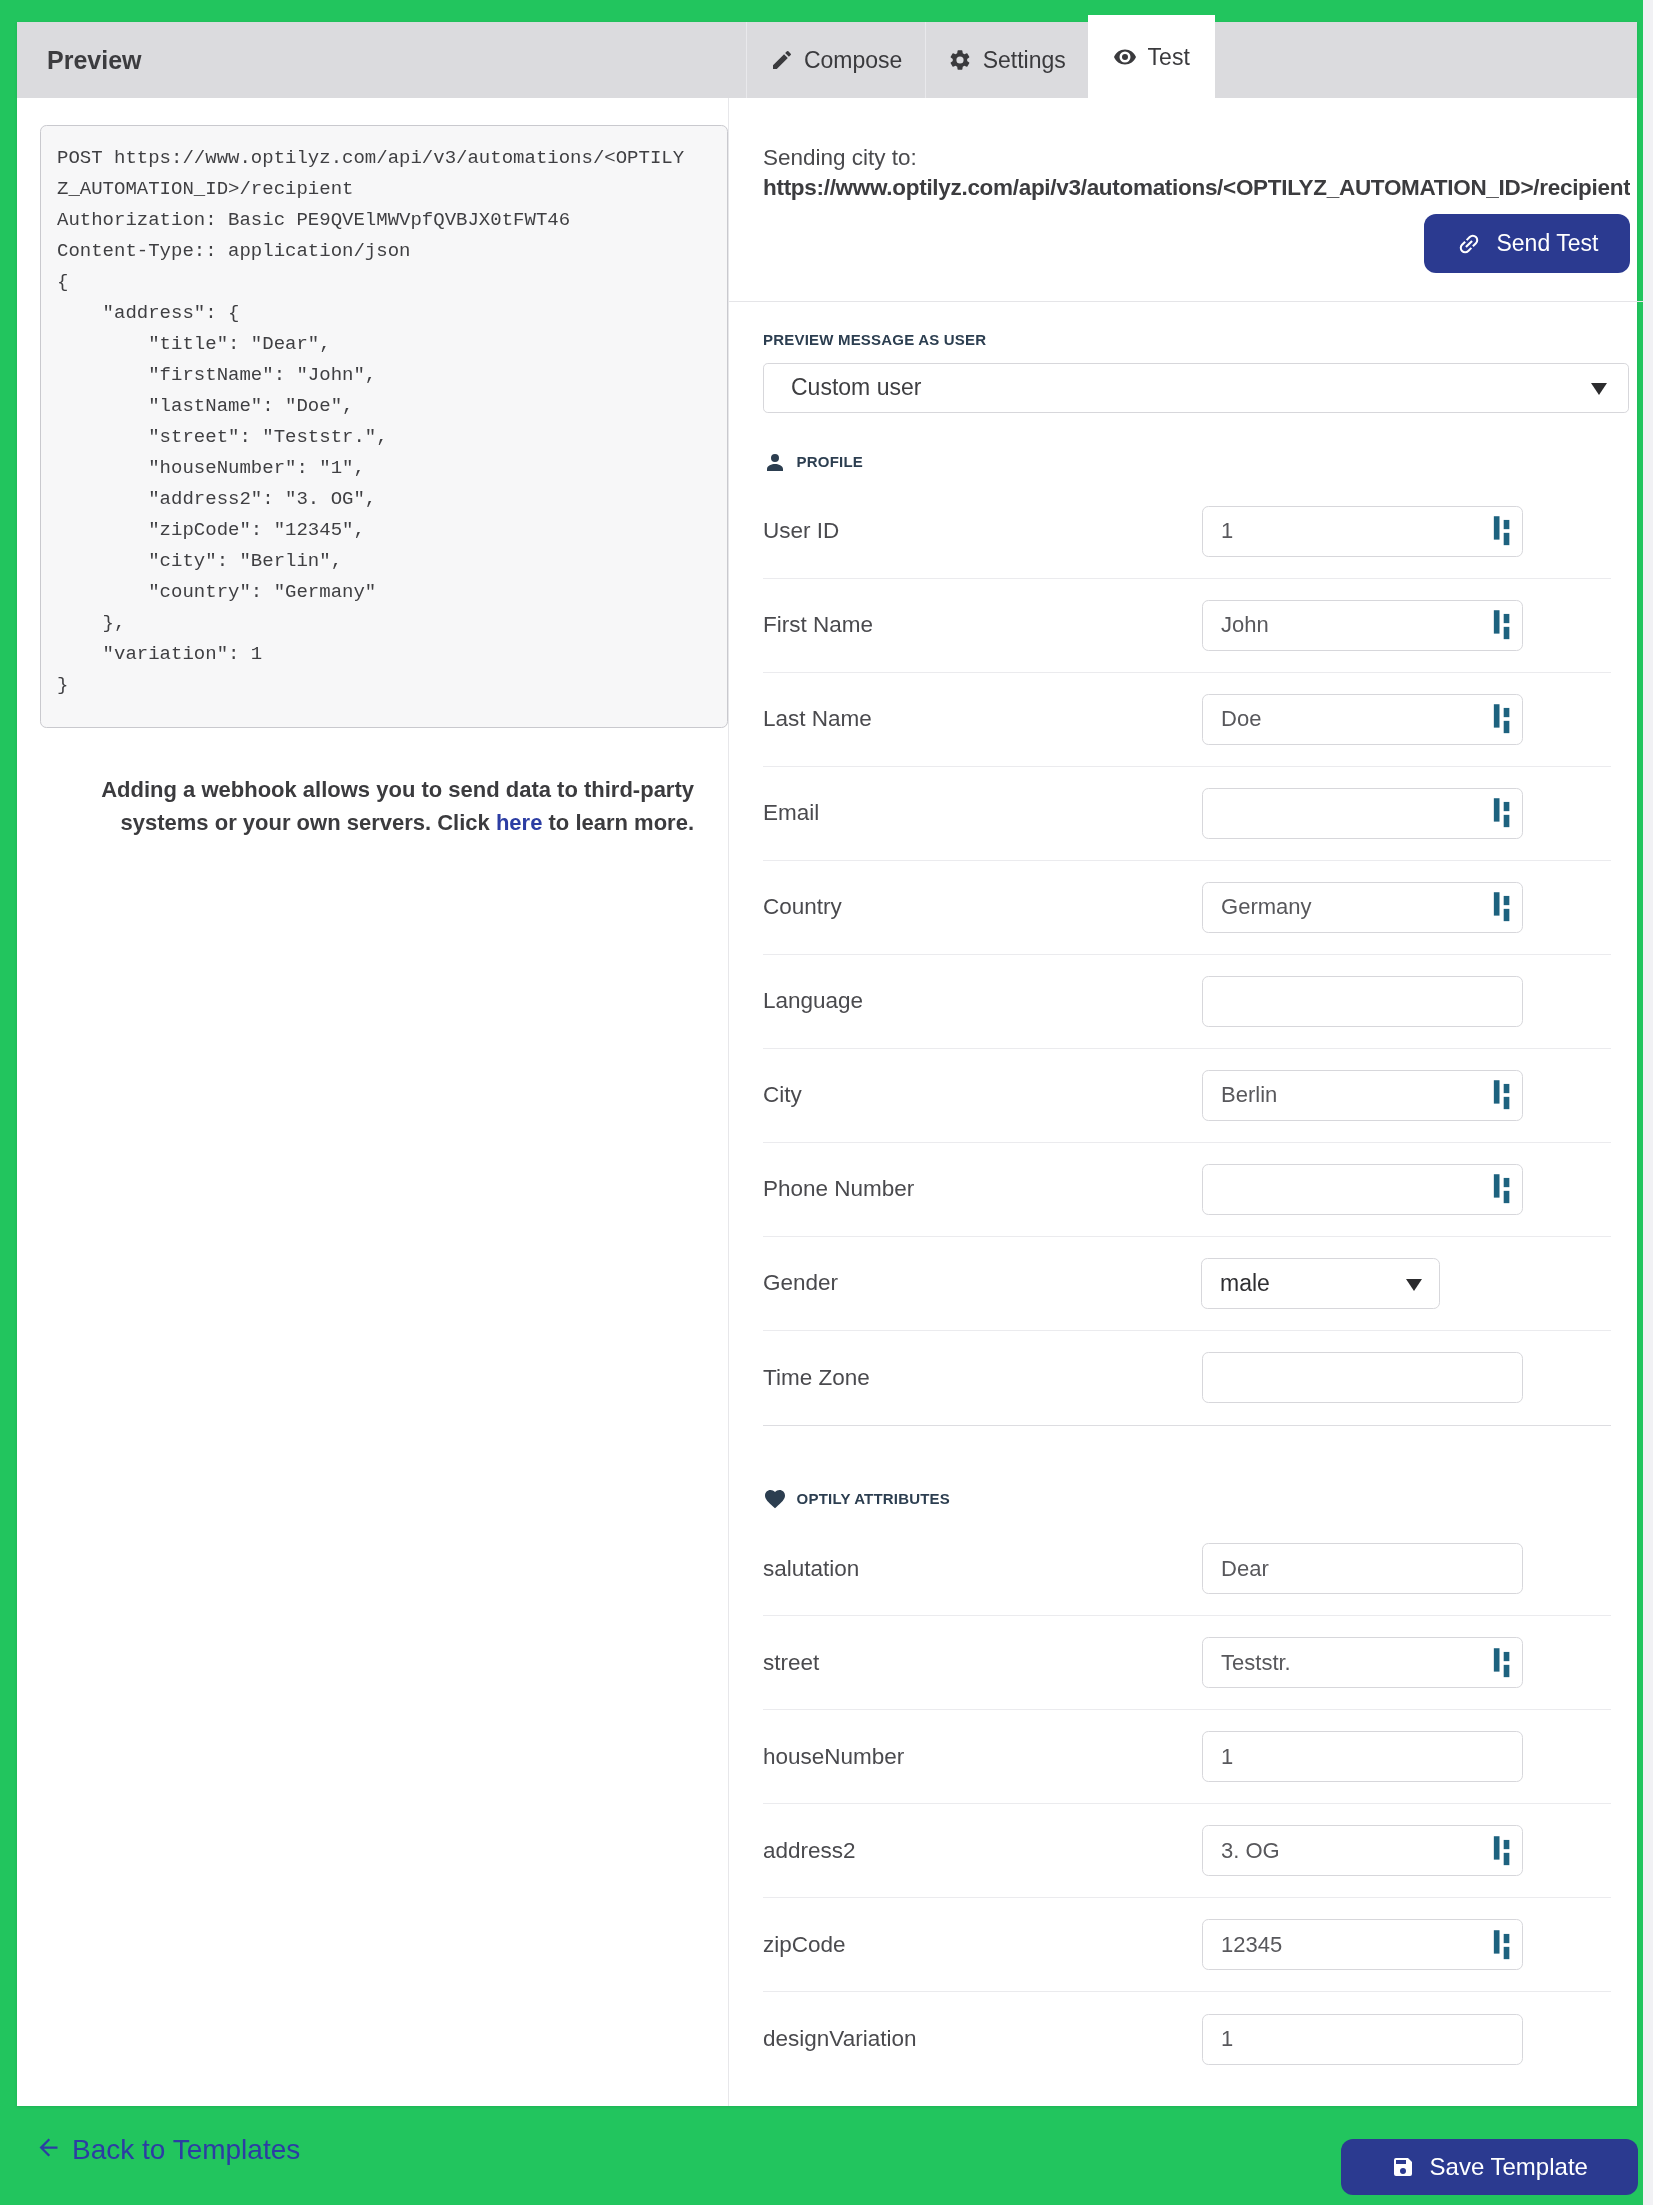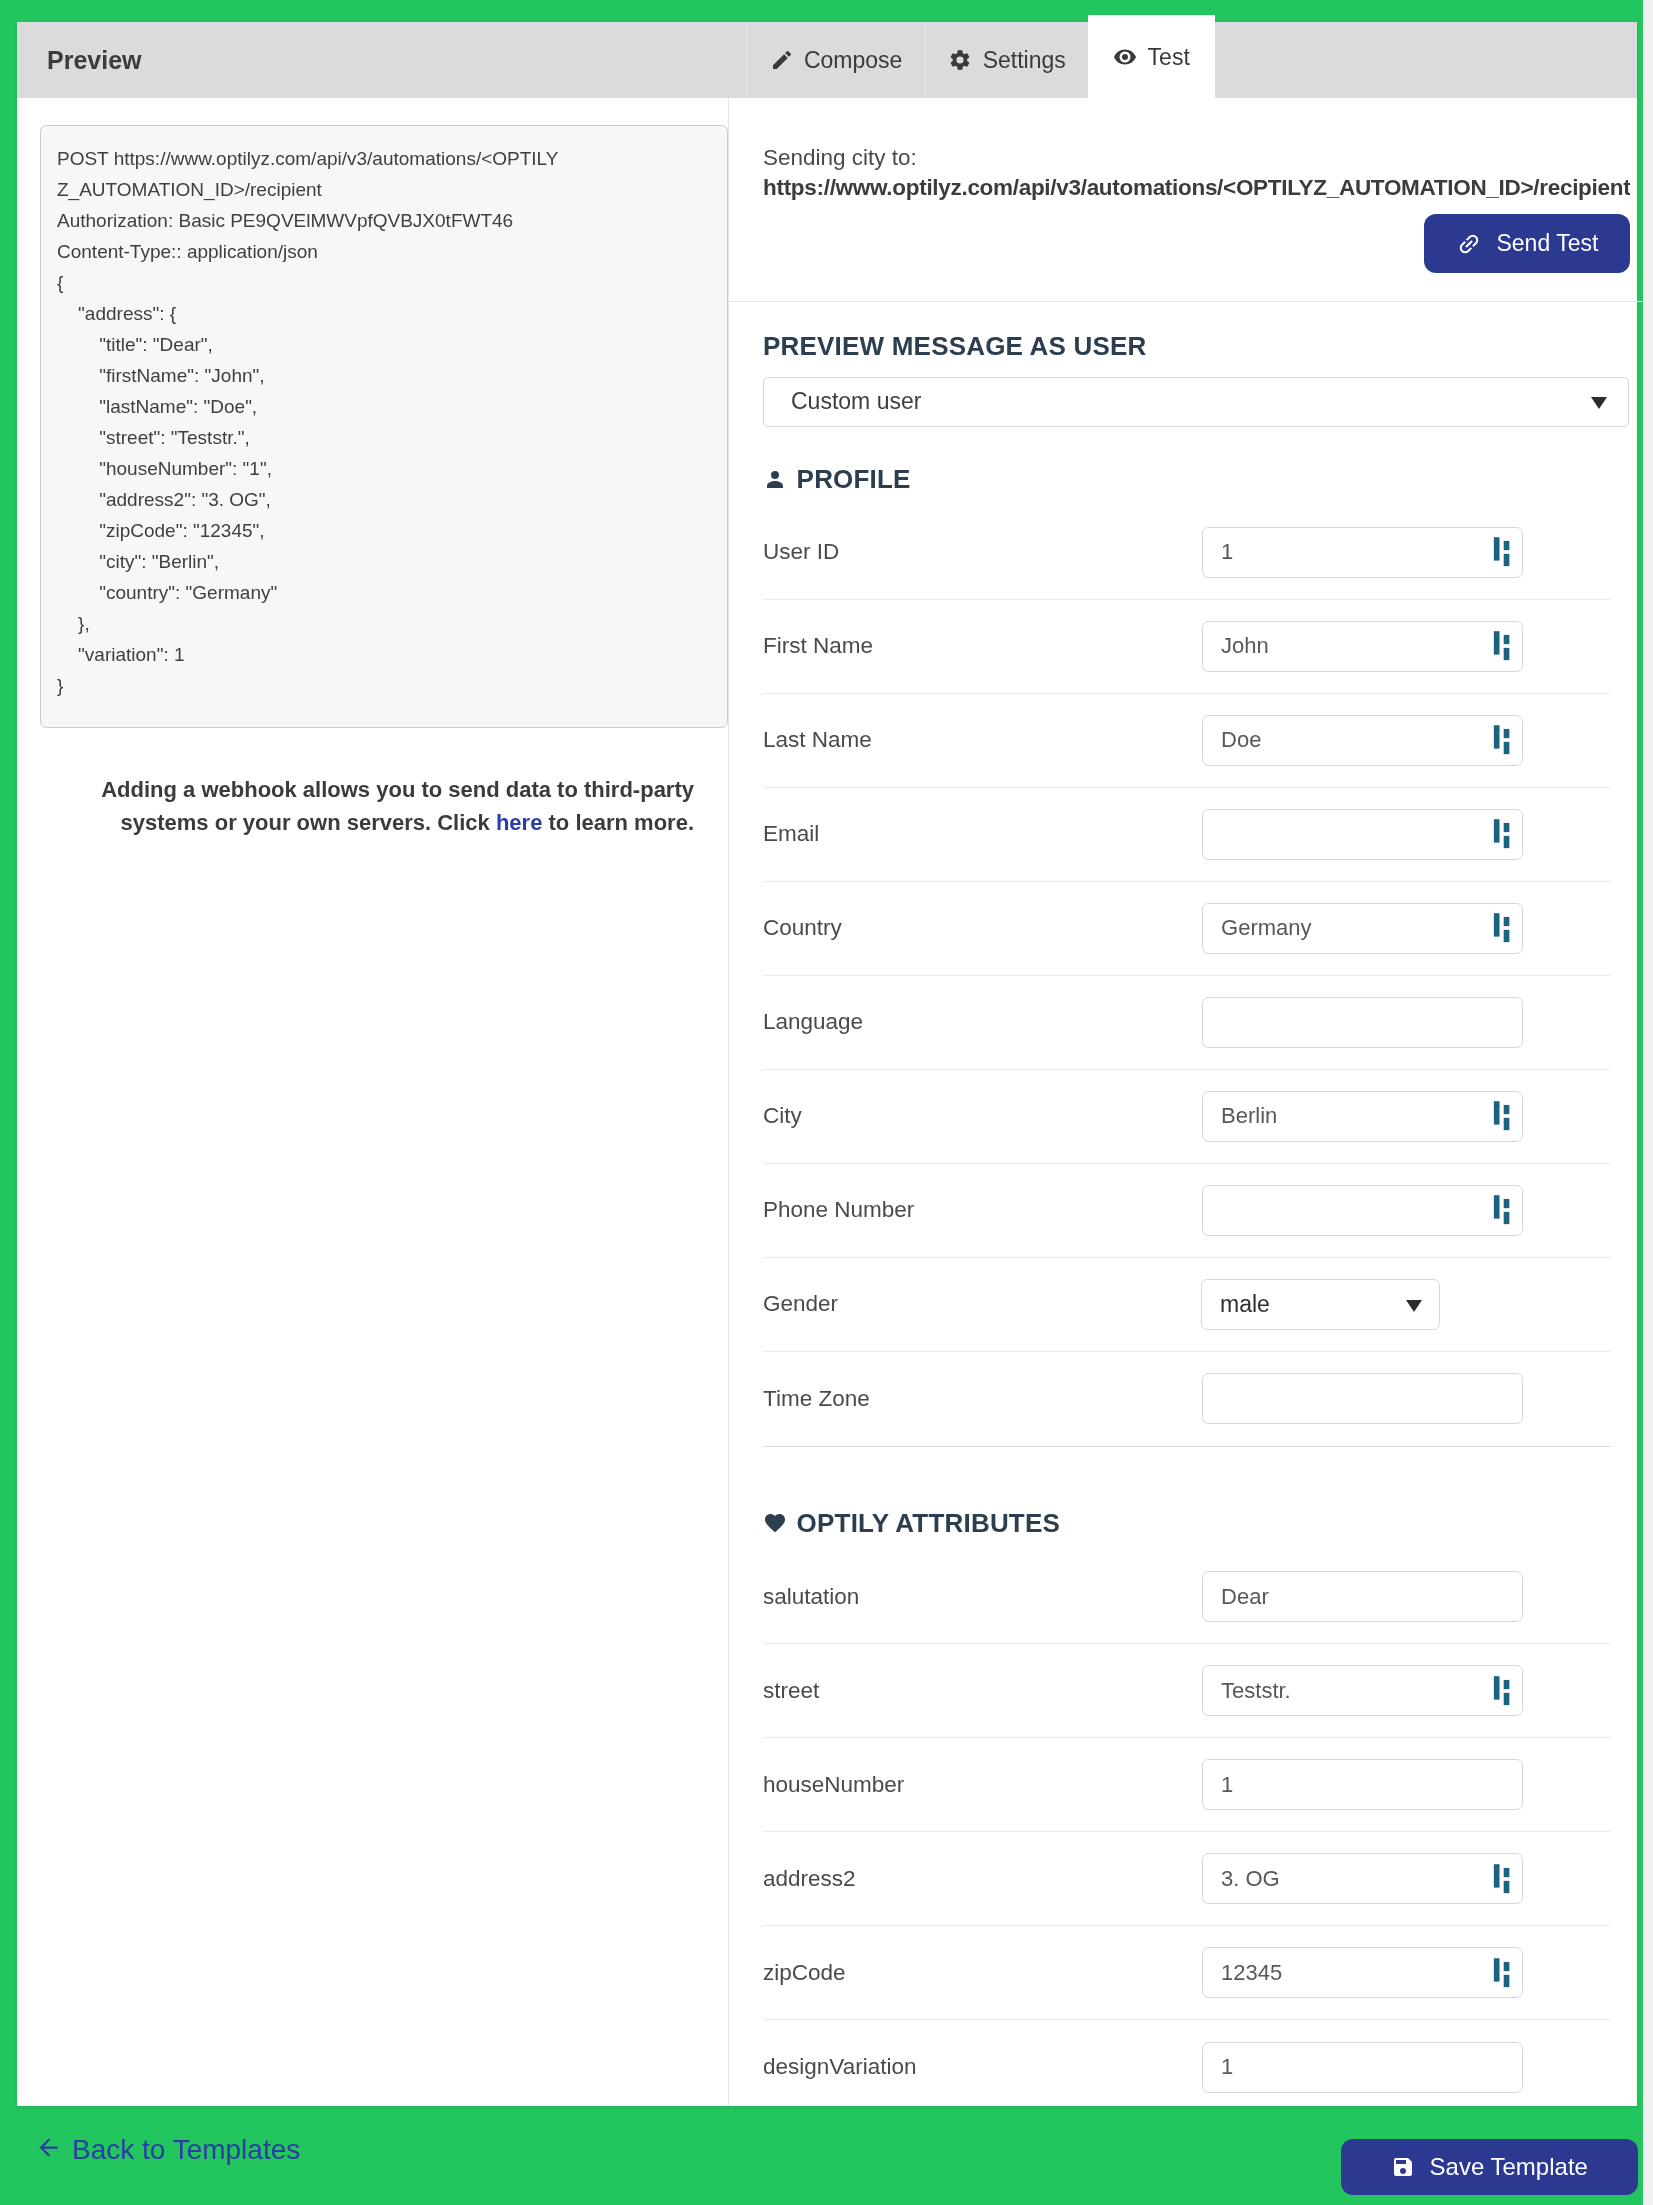--- a/index.html
+++ b/index.html
@@ -22,41 +22,41 @@
   .tab-test { left:1071px; width:127px; top:-7.2px; height:85px; background:#ffffff; }
 
   
   .card-body { position:absolute; top:76px; left:0; right:0; bottom:0; display:flex; }
   .left-panel { width:729px; position:relative; }
   .right-panel { flex:1; border-left:1.6px solid #e7e7ea; position:relative; }
 
   
   .code-box { margin:26.5px 0 0 23px; width:688px; height:603px; background:#f7f7f8;
               border:1.6px solid #c9c9ce; border-radius:6.4px; padding:17.7px 16px;
-              font-family:Liberation Sans, sans-serif; font-size:19px; line-height:31px;
+              font-family:Liberation Mono, monospace; font-size:19px; line-height:31px;
               color:#3f3f42; white-space:pre; overflow:hidden; }
   .webhook-note { margin:45px auto 0; width:643px; text-align:right; font-size:22px;
                   line-height:33px; font-weight:700; color:#3b3b3e; }
   .webhook-note .link { color:#2c3da3; cursor:pointer; }
 
   
   .send-section { padding:47px 16px 0 34px; height:204px; border-bottom:1.6px solid #e5e5e8; }
   .sending-label { font-size:22.5px; color:#4a4a4d; }
   .sending-url { margin-top:4px; font-size:22.5px; font-weight:700; color:#3c3c3f;
                  letter-spacing:-0.3px; white-space:nowrap; overflow:hidden; }
   .send-btn-row { display:flex; justify-content:flex-end; margin-top:13px; }
   .btn-primary { display:flex; align-items:center; justify-content:center; gap:14.5px;
                  background:#2b3a90; color:#ffffff; border:none; border-radius:12px;
                  font-family:"Liberation Sans", sans-serif; font-size:23px; font-weight:500; cursor:pointer; }
   .send-btn { height:59px; padding:0 32px; }
   .send-btn svg { width:26px; height:26px; fill:#ffffff; transform:rotate(-45deg); }
 
   
   .preview-as { margin:29px 17.7px 0 34px; }
-  .section-heading { display:flex; align-items:center; gap:9.6px; font-size:26px; font-weight:700;
+  .section-heading { display:flex; align-items:center; gap:9.6px; font-size:15px; font-weight:700;
                      color:#2c3e50; letter-spacing:0.2px; }
   .section-heading svg { width:24px; height:24px; fill:#2c3e50; }
   .select-box { position:relative; margin-top:14.5px; height:50px; border:1.6px solid #d7d7db;
                 border-radius:4.8px; background:#fff; display:flex; align-items:center;
                 padding:0 27px; font-size:23px; color:#3e3e41; cursor:pointer; }
   .caret { position:absolute; right:21px; top:50%; margin-top:-4.8px; width:0; height:0;
            border-left:8.8px solid transparent; border-right:8.8px solid transparent;
            border-top:12px solid #2c2c2e; }
 
   .profile-heading { margin:37px 0 0 34px; }

